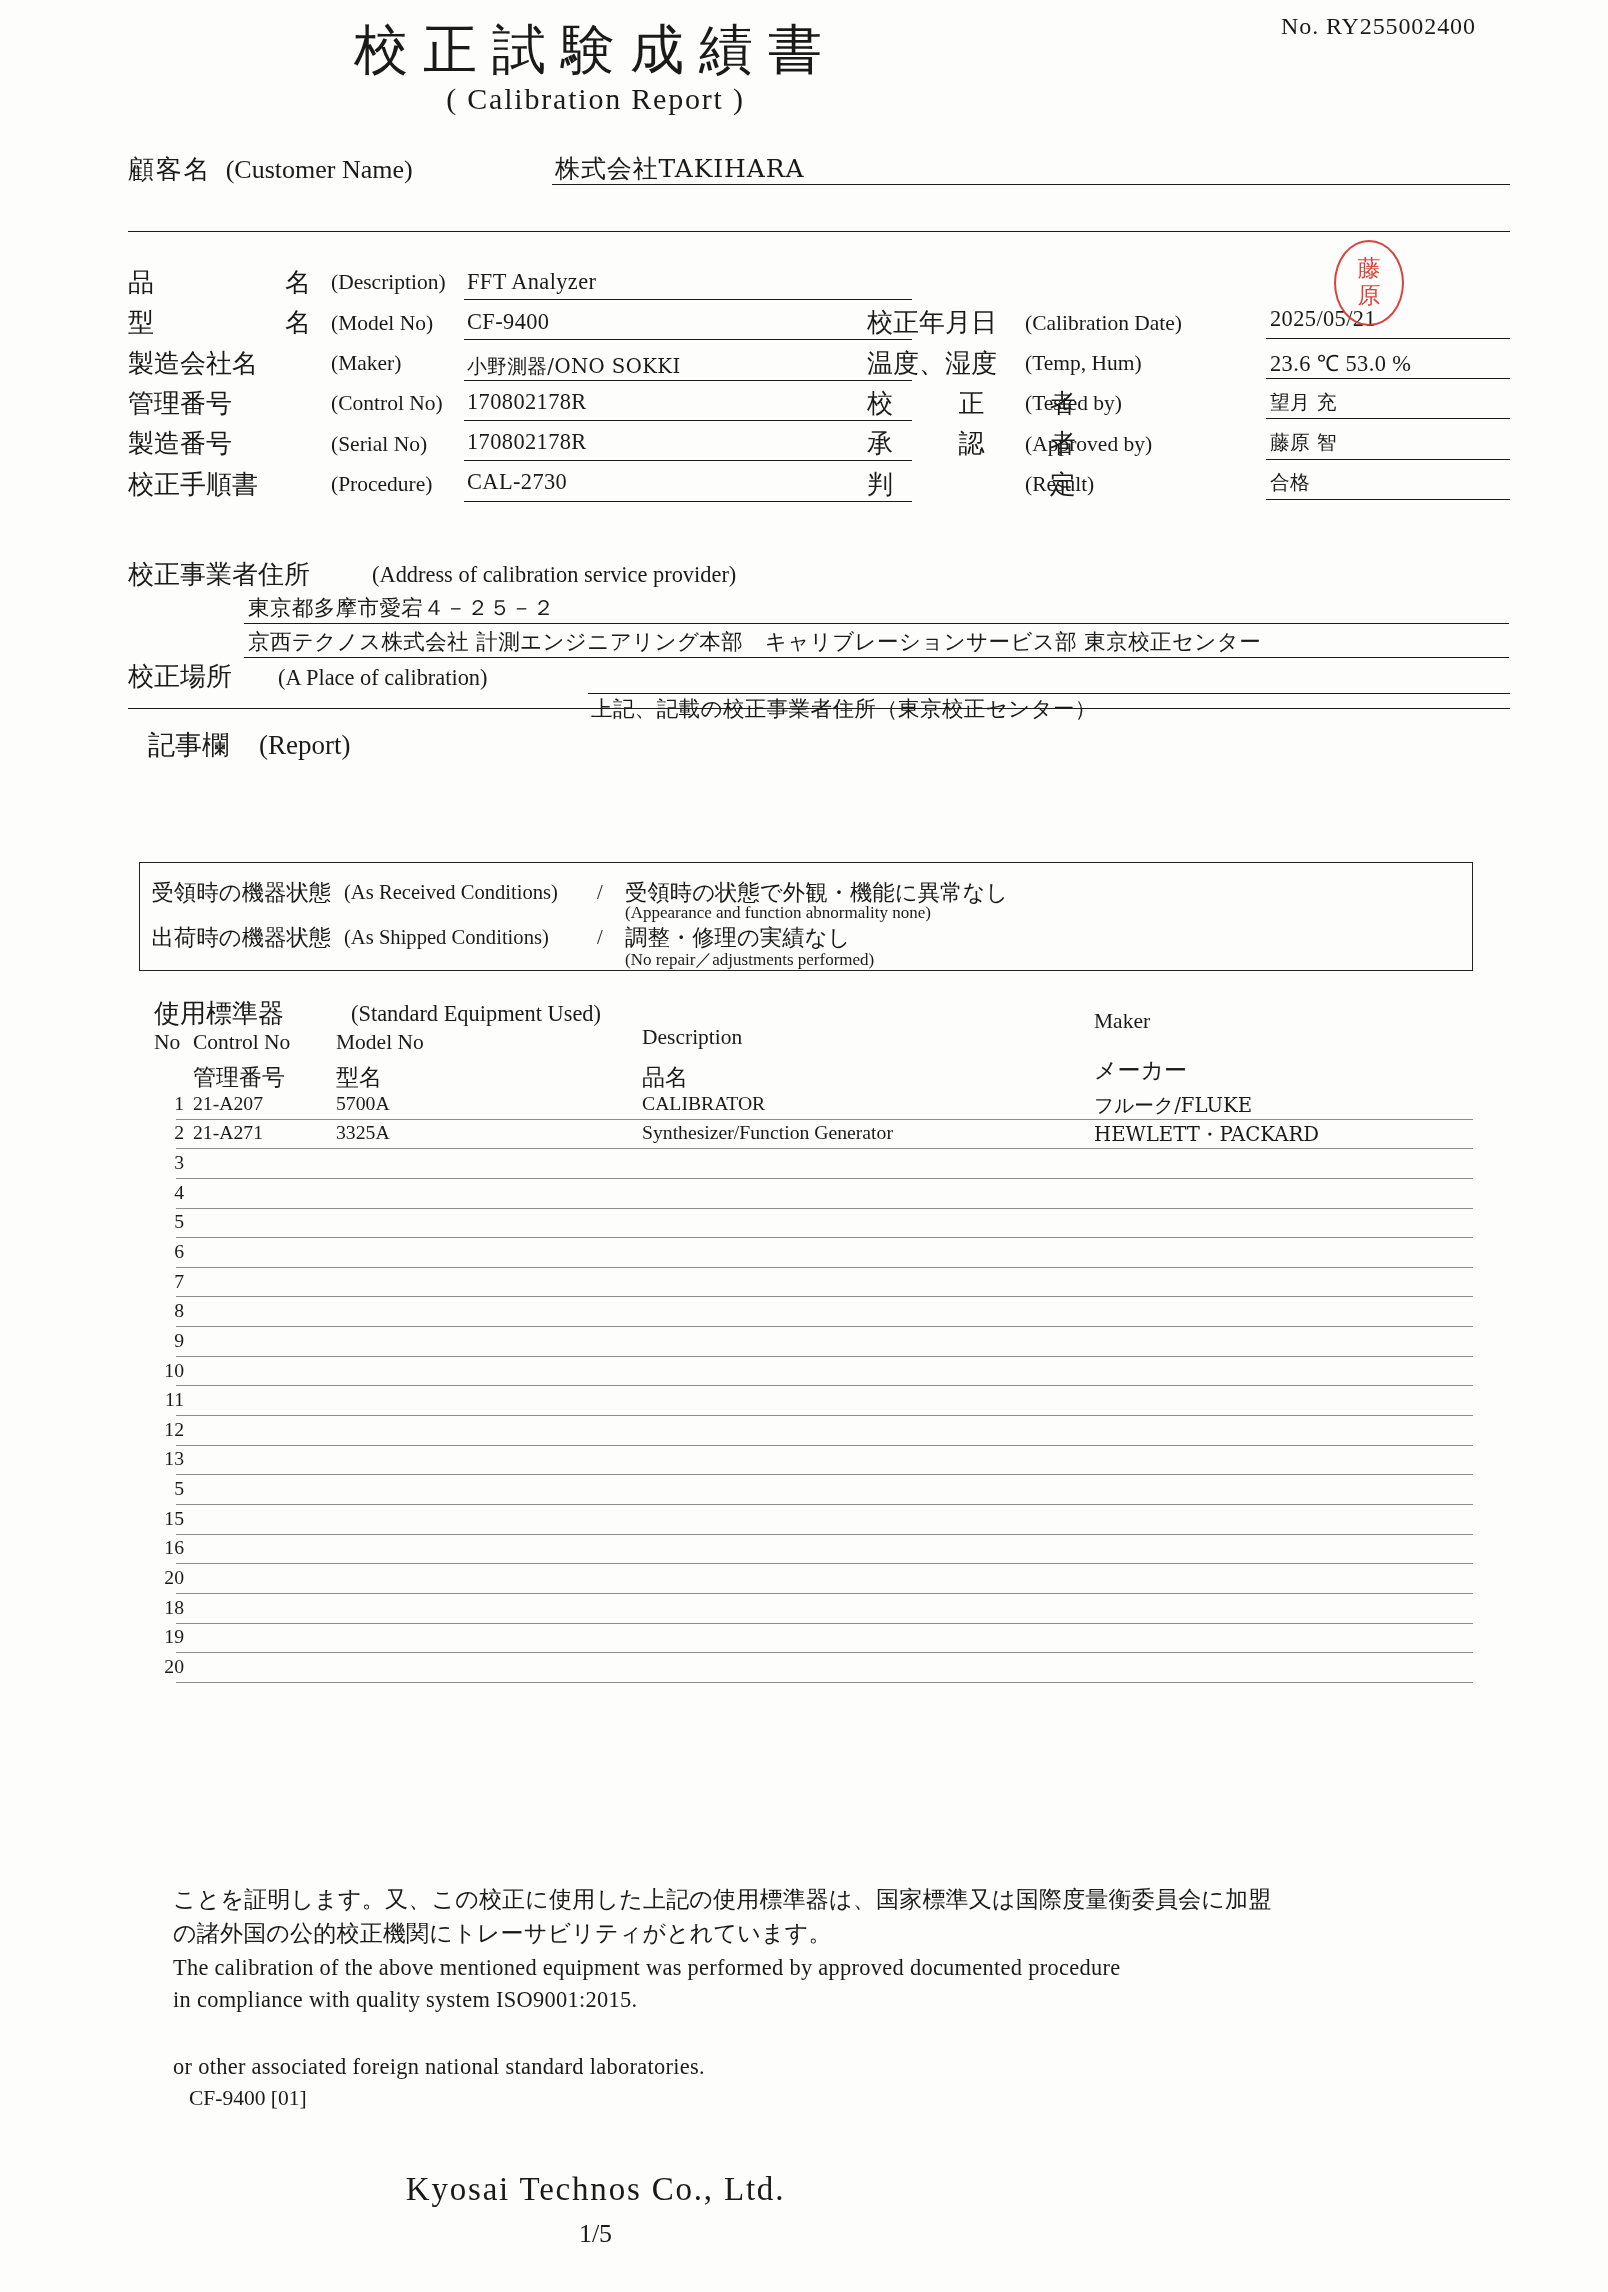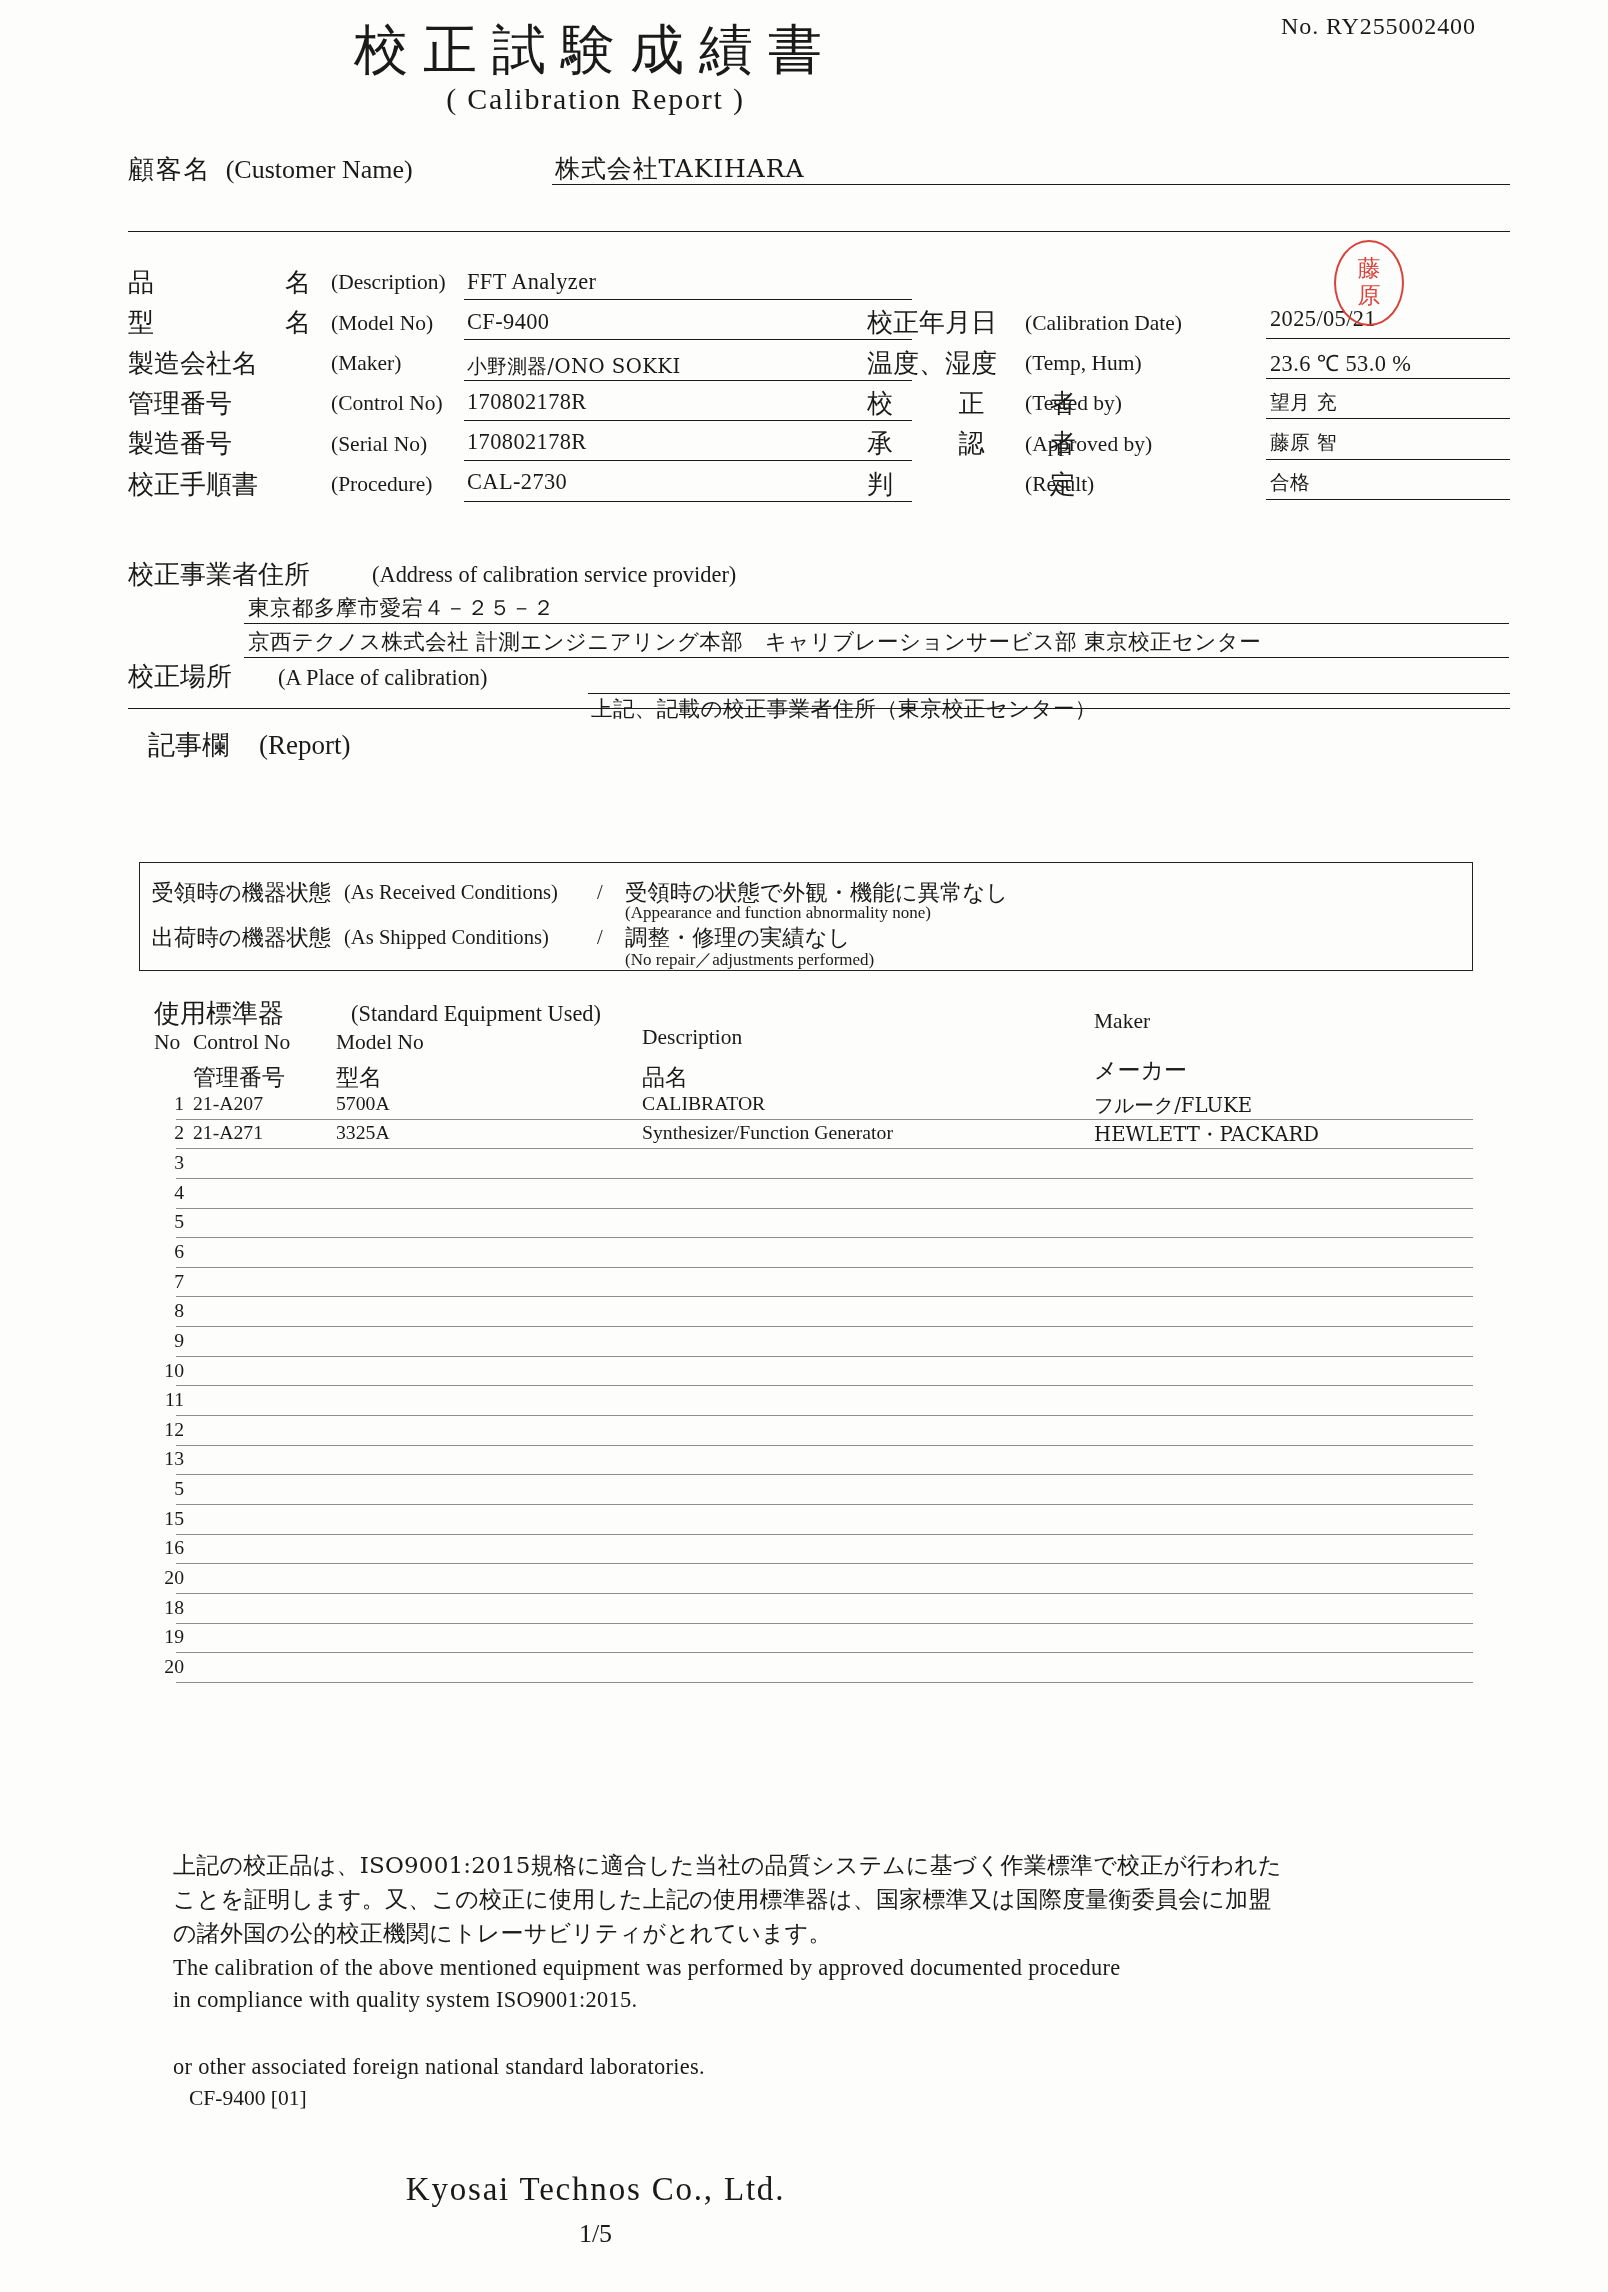--- a/index.html
+++ b/index.html
@@ -384,21 +384,20 @@
       <div class="abs eq-cell jp" style="top: 1625px; left: 1094px;"></div>
       <div class="eq-rule" style="top: 1652px;"></div>
       <div class="abs eq-no" style="top: 1655px; left: 154px;">20</div>
       <div class="abs eq-cell" style="top: 1655px; left: 193px;"></div>
       <div class="abs eq-cell" style="top: 1655px; left: 336px;"></div>
       <div class="abs eq-cell" style="top: 1655px; left: 642px;"></div>
       <div class="abs eq-cell jp" style="top: 1655px; left: 1094px;"></div>
       <div class="eq-rule" style="top: 1682px;"></div>
     </div>
 
-  <div class="abs st-jp" style="top:1850px; left:173px;">上記の校正品は、ISO9001:2015規格に適合した当社の品質システムに基づく作業標準で校正が行われた</div>
   <div class="abs st-jp" style="top:1884px; left:173px;">ことを証明します。又、この校正に使用した上記の使用標準器は、国家標準又は国際度量衡委員会に加盟</div>
   <div class="abs st-jp" style="top:1918px; left:173px;">の諸外国の公的校正機関にトレーサビリティがとれています。</div>
   <div class="abs st-en" style="top:1955px; left:173px;">The calibration of the above mentioned equipment was performed by approved documented procedure</div>
   <div class="abs st-en" style="top:1987px; left:173px;">in compliance with quality system ISO9001:2015.</div>
   <div class="abs st-en" style="top:2054px; left:173px;">or other associated foreign national standard laboratories.</div>
   <div class="abs st-code" style="top:2086px; left:189px;">CF-9400 [01]</div>
 
   <div class="abs footer-co">Kyosai Technos Co., Ltd.</div>
   <div class="abs footer-pg">1/5</div>
 

